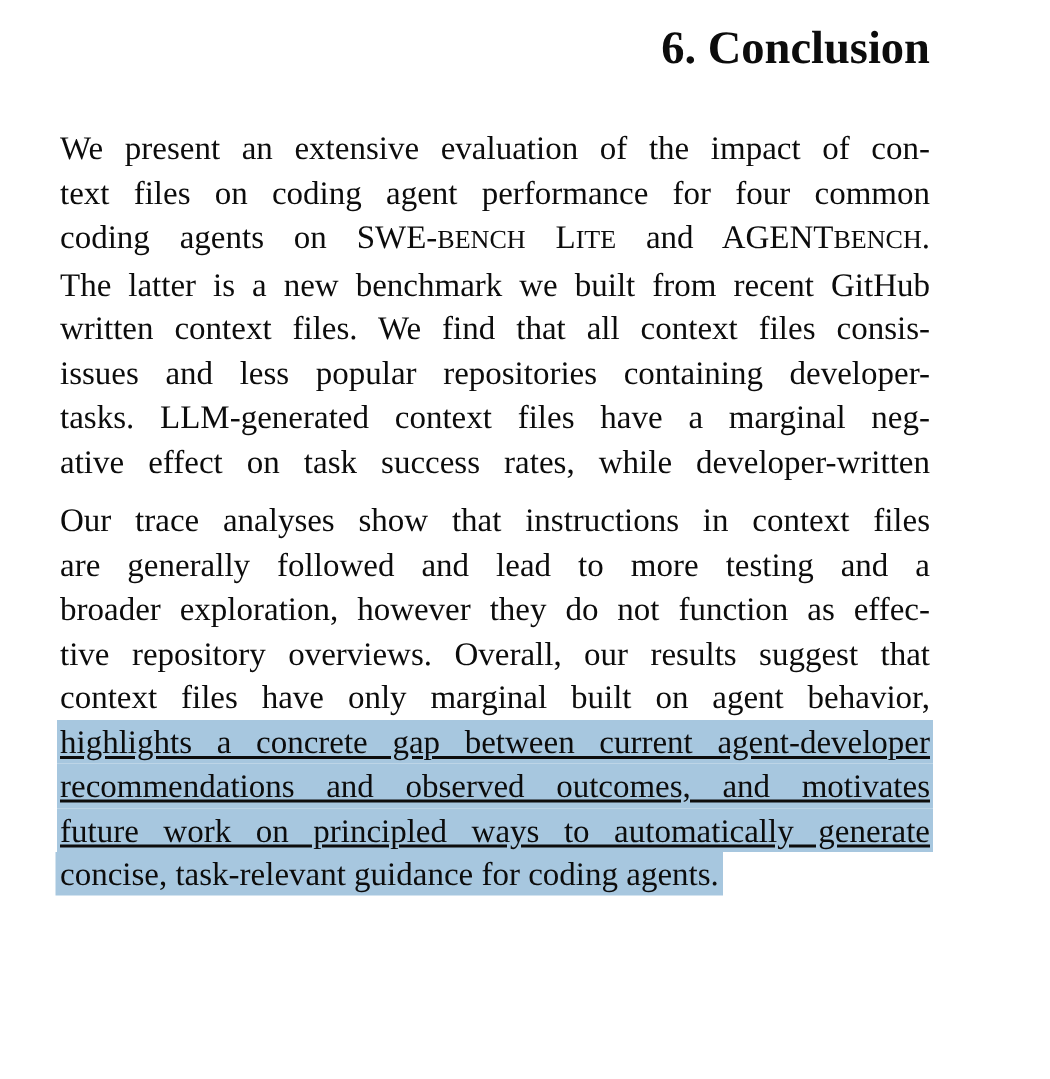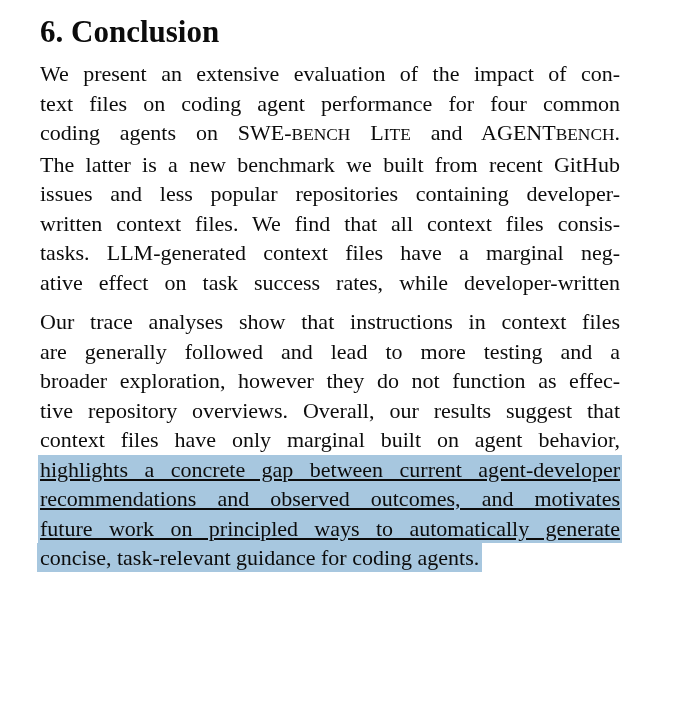--- a/index.html
+++ b/index.html
@@ -20,21 +20,22 @@
   .content {
     position: absolute;
     left: 40px;
     top: 12px;
     width: 580px;
   }
   .heading {
     font-size: 31px;
     font-weight: bold;
     line-height: 40px;
-    margin: 0 0 7px 0;
+    margin: 0 0 32px 0;
+    text-align: right;
   }
   .para { margin: 0; }
   .para + .para { margin-top: 10px; }
   .line {
     font-size: 22px;
     line-height: 29.5px;
     text-align: justify;
     text-align-last: justify;
     white-space: nowrap;
   }
@@ -56,22 +57,22 @@
 <body>
 
 <div class="page">
   <div class="content">
     <div class="heading">6. Conclusion</div>
     <div class="para">
         <div class="line"><span>We present an extensive evaluation of the impact of con-</span></div>
         <div class="line"><span>text files on coding agent performance for four common</span></div>
         <div class="line"><span>coding agents on SWE-</span><span class="sc">BENCH</span><span> L</span><span class="sc">ITE</span><span> and AGENT</span><span class="sc">BENCH</span><span>.</span></div>
         <div class="line"><span>The latter is a new benchmark we built from recent GitHub</span></div>
+        <div class="line"><span>written context files. We find that all context files consis-</span></div>
         <div class="line"><span>issues and less popular repositories containing developer-</span></div>
-        <div class="line"><span>written context files. We find that all context files consis-</span></div>
         <div class="line"><span>tasks. LLM-generated context files have a marginal neg-</span></div>
         <div class="line"><span>ative effect on task success rates, while developer-written</span></div>
       </div>
     <div class="para">
         <div class="line"><span>Our trace analyses show that instructions in context files</span></div>
         <div class="line"><span>are generally followed and lead to more testing and a</span></div>
         <div class="line"><span>broader exploration, however they do not function as effec-</span></div>
         <div class="line"><span>tive repository overviews. Overall, our results suggest that</span></div>
         <div class="line"><span>context files have only marginal built on agent behavior,</span></div>
         <div class="line hl-line"><span>highlights a concrete gap between current agent-developer</span></div>

